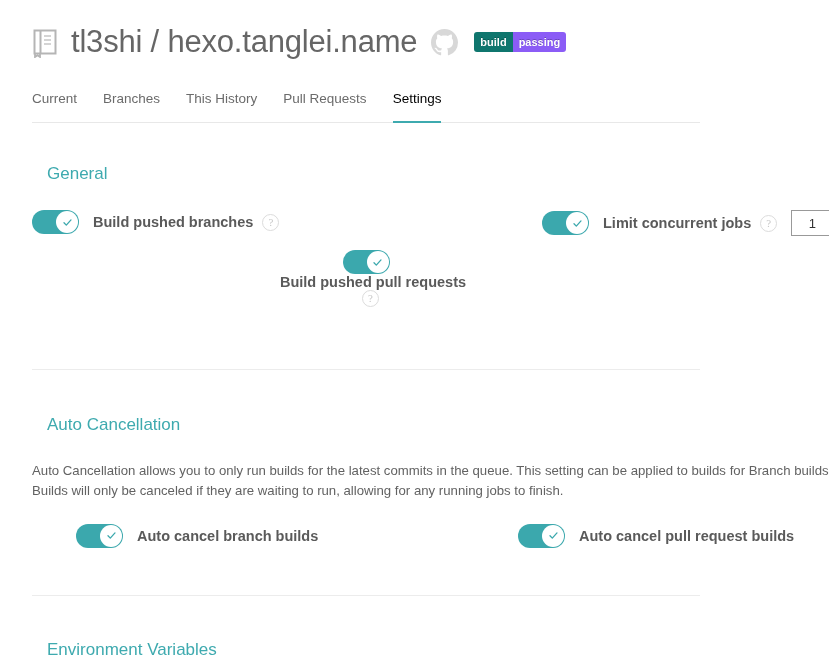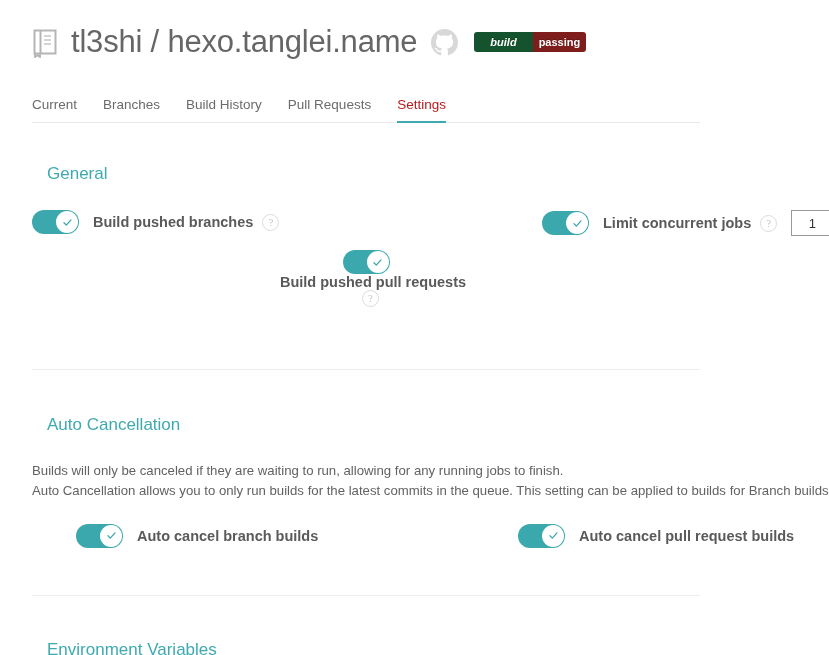--- a/index.html
+++ b/index.html
@@ -56,28 +56,27 @@
     height: 20px;
     border-radius: 3px;
     overflow: hidden;
     font-size: 11px;
     font-weight: bold;
     line-height: 20px;
     position: relative;
     top: 1px;
   }
   .build-badge .bb-left {
-    background: #14532d;
+    background: #0f766e;
     color: #ffffff;
-    padding: 0 16px;
+    padding: 0 6px;
     text-shadow: 0 -1px 0 rgba(0,0,0,.25);
-    font-style: italic;
   }
   .build-badge .bb-right {
-    background: #7f1d1d;
+    background: #8b5cf6;
     color: #ffffff;
     padding: 0 6px;
     text-shadow: 0 -1px 0 rgba(0,0,0,.25);
   }
 
   
   .tabs {
     margin-top: 25px;
     padding-left: 32px;
     display: flex;
@@ -90,27 +89,27 @@
     position: absolute;
     left: 32px;
     right: 0;
     bottom: 0;
     height: 1px;
     background: #e8e8e8;
   }
   .tab {
     font-size: 13.5px;
     color: #6b6b6b;
-    padding: 0 0 11px 0;
+    padding: 0 0 17px 0;
     margin-right: 26px;
     position: relative;
     cursor: pointer;
     white-space: nowrap;
   }
-  .tab.active { color: #b91c1c; }
+  .tab.active { color: #000000; }
   .tab.active::after {
     content: "";
     position: absolute;
     left: 0; right: 0; bottom: 0;
     height: 2px;
     background: #3eaaaf;
     z-index: 2;
   }
 
   
@@ -226,21 +225,21 @@
     </span>
     <span class="build-badge">
       <span class="bb-left">build</span>
       <span class="bb-right">passing</span>
     </span>
   </div>
 
   <div class="tabs">
     <div class="tab">Current</div>
     <div class="tab">Branches</div>
-    <div class="tab">Build History</div>
+    <div class="tab">This History</div>
     <div class="tab">Pull Requests</div>
     <div class="tab active">Settings</div>
   </div>
 
   <div class="section" style="margin-top:42px;">
     <h2 class="section-title">General</h2>
 
     <div style="position:relative; margin-top:28px;">
       <div class="setting-row">
         <div class="toggle">
@@ -279,22 +278,22 @@
         <input class="num-input" type="text" value="1" style="">
       </div>
     </div>
   </div>
 
   <div class="divider" style="margin-top:62px;"></div>
 
   <div class="section" style="margin-top:46px;">
     <h2 class="section-title">Auto Cancellation</h2>
     <div style="margin-top:28px;">
+      <div class="section-desc">Auto Cancellation allows you to only run builds for the latest commits in the queue. This setting can be applied to builds for Branch builds</div>
       <div class="section-desc">Builds will only be canceled if they are waiting to run, allowing for any running jobs to finish.</div>
-      <div class="section-desc">Auto Cancellation allows you to only run builds for the latest commits in the queue. This setting can be applied to builds for Branch builds</div>
     </div>
 
     <div style="position:relative; margin-top:22px;padding-left:44px;">
       <div class="setting-row">
         <div class="toggle">
           <span class="knob">
             <svg width="13" height="13" viewBox="0 0 13 13">
                 <path d="M3 6.8 L5.3 9.1 L10 3.9" stroke="#3ba8ad" stroke-width="1.3" fill="none" stroke-linecap="round" stroke-linejoin="round"></path>
               </svg>
           </span>

